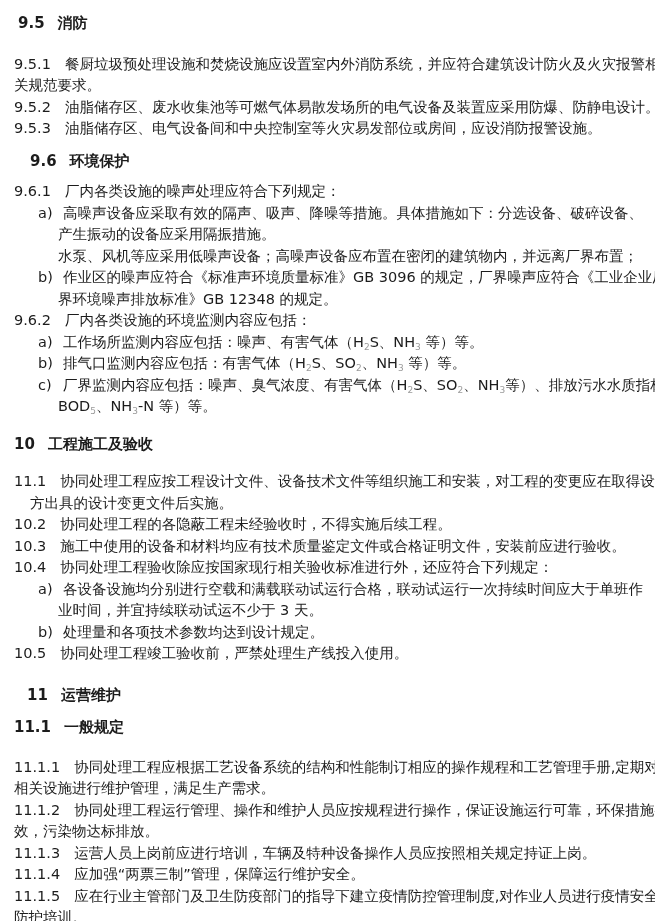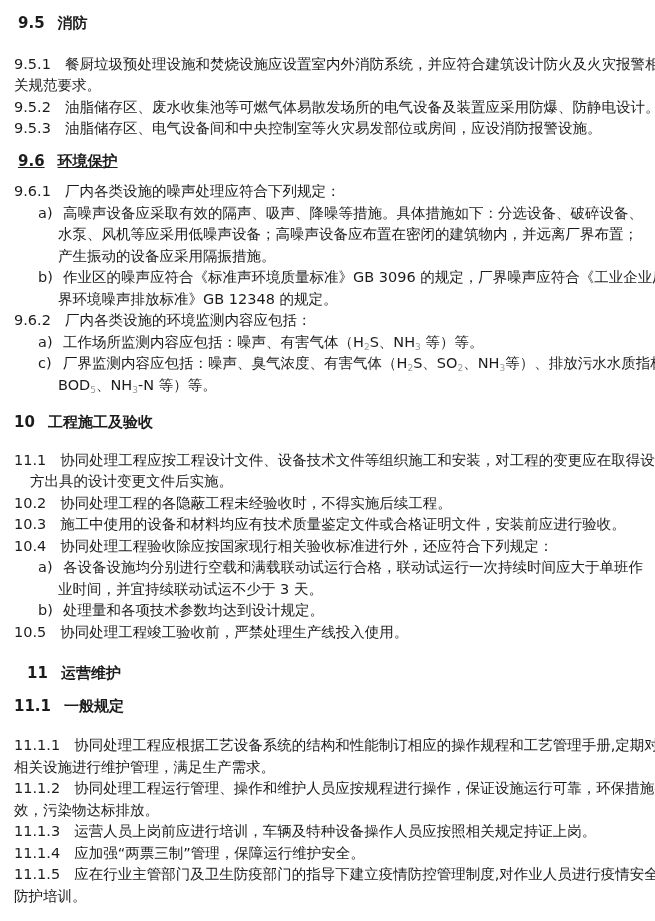--- a/index.html
+++ b/index.html
@@ -13,21 +13,21 @@
     color:#1c1c1c;
     font-family:"DejaVu Sans",sans-serif;
     font-size:14.5px;
     line-height:21.5px;
   }
   .ln{height:21.5px;white-space:nowrap;}
   .num{margin-right:14px;}
   .h1,.h2{font-weight:bold;font-size:15px;}
   .h1 .num,.h2 .num{margin-right:13px;}
   .h2-95{margin:5px 4px 19px;}
-  .h2-96{margin:11px 4px 9px;text-decoration:underline;}
+  .h2-96{margin:11px 16px 9px;}
   .h1-10{margin:16px 0 16px;}
   .h1-11{margin:20px 13px 0;}
   .h2-111{margin:11px 0 18px;}
   .para{margin:0;}
   .item{margin:0;}
   .item .first{padding-left:24px;}
   .mark{display:inline-block;width:25px;}
   .cont{padding-left:44px;}
   .ind1{padding-left:16px;}
   .sub{font-size:9px;color:#9a9a9a;vertical-align:-3px;letter-spacing:0;}
@@ -67,22 +67,22 @@
   <div class="para">
     <div class="ln">
       <span class="num">9.6.1</span><span>厂内各类设施的噪声处理应符合下列规定：</span>
     </div>
   </div>
 
   <div class="item">
     <div class="ln first">
       <span class="mark">a)</span><span>高噪声设备应采取有效的隔声、吸声、降噪等措施。具体措施如下：分选设备、破碎设备、</span>
     </div>
+    <div class="ln cont">产生振动的设备应采用隔振措施。</div>
     <div class="ln cont">水泵、风机等应采用低噪声设备；高噪声设备应布置在密闭的建筑物内，并远离厂界布置；</div>
-    <div class="ln cont">产生振动的设备应采用隔振措施。</div>
   </div>
 
   <div class="item">
     <div class="ln first">
       <span class="mark">b)</span><span>作业区的噪声应符合《标准声环境质量标准》GB 3096 的规定，厂界噪声应符合《工业企业厂</span>
     </div>
     <div class="ln cont">界环境噪声排放标准》GB 12348 的规定。</div>
   </div>
 
   <div class="para">
@@ -90,20 +90,25 @@
       <span class="num">9.6.2</span><span>厂内各类设施的环境监测内容应包括：</span>
     </div>
   </div>
 
   <div class="item">
     <div class="ln first">
       <span class="mark">a)</span><span><span>工作场所监测内容应包括：噪声、有害气体（H</span><span class="sub">2</span><span>S、NH</span><span class="sub">3</span><span> 等）等。</span></span>
     </div>
   </div>
 
+  <div class="item">
+    <div class="ln first">
+      <span class="mark">b)</span><span><span>排气口监测内容应包括：有害气体（H</span><span class="sub">2</span><span>S、SO</span><span class="sub">2</span><span>、NH</span><span class="sub">3</span><span> 等）等。</span></span>
+    </div>
+  </div>
 
   <div class="item">
     <div class="ln first">
       <span class="mark">c)</span><span><span>厂界监测内容应包括：噪声、臭气浓度、有害气体（H</span><span class="sub">2</span><span>S、SO</span><span class="sub">2</span><span>、NH</span><span class="sub">3</span><span>等）、排放污水水质指标（</span></span>
     </div>
     <div class="ln cont"><span>BOD</span><span class="sub">5</span><span>、NH</span><span class="sub">3</span><span>-N 等）等。</span></div>
   </div>
 
   <div class="h1 h1-10 ln">
     <span class="num">10</span><span>工程施工及验收</span>

